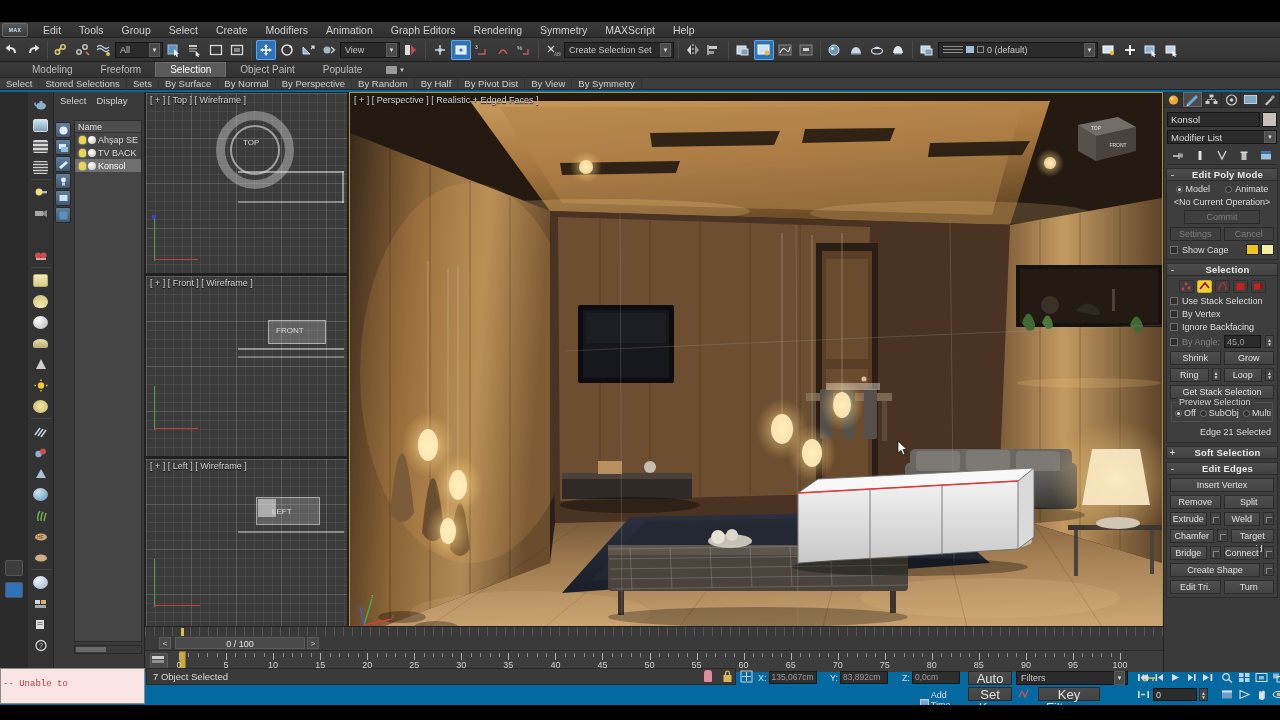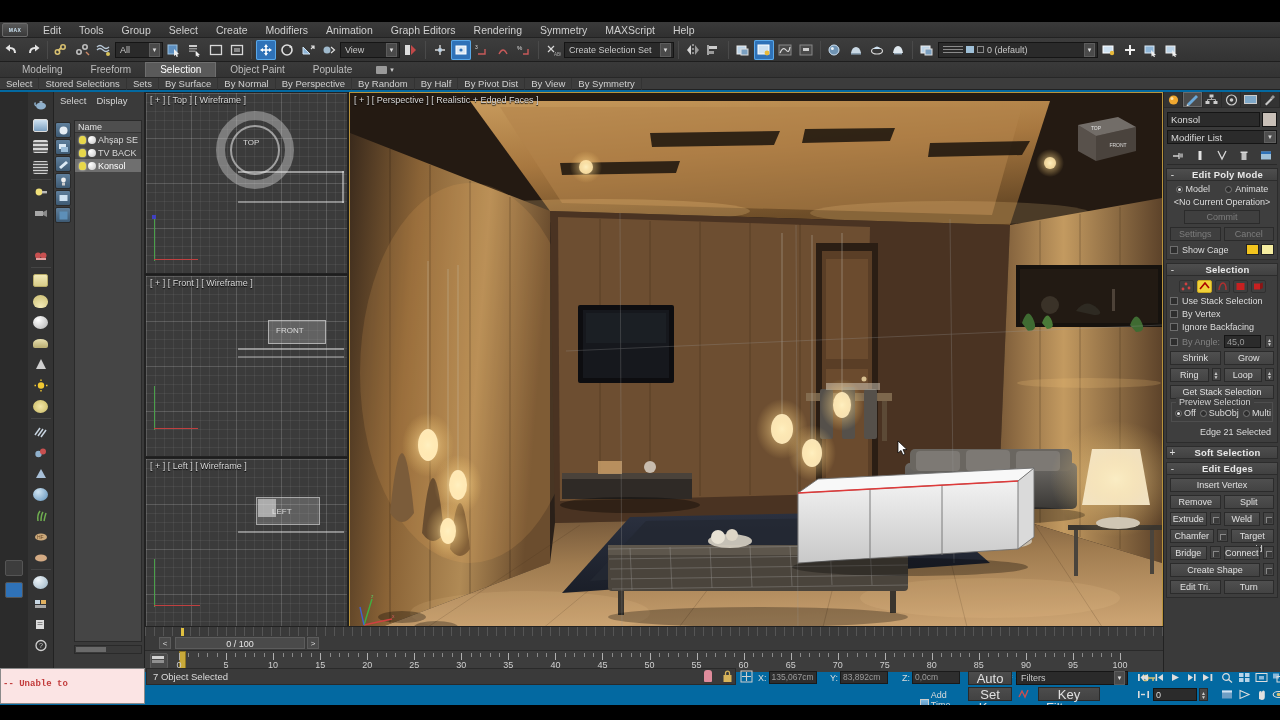--- a/index.html
+++ b/index.html
@@ -49,21 +49,21 @@
   .combo .arw { margin-left:auto; width:11px; height:14px; background:#4a4a4a;
     border:1px solid #5c5c5c; display:flex; align-items:center; justify-content:center;
     font-size:6px; color:#ddd;}
   .combo.w48{width:48px;} .combo.w60{width:60px;}
   .combo.w110{width:110px;} .combo.w160{width:160px;}
 
   
   .ribbon {
     position:absolute; left:0; top:62px; width:1280px; height:16px;
     background:linear-gradient(#3a3a3a,#333); display:flex; align-items:center;
-    padding-left:8px; border-bottom:1px solid #272727;
+    padding-left:18px; border-bottom:1px solid #272727;
   }
   .rib-tab { padding:0 14px; line-height:14px; font-size:10px; color:#bdbdbd; }
   .rib-tab.sel { background:#5a5a5a; color:#fff; border:1px solid #6e6e6e; border-bottom:none; }
   .ribbon2 {
     position:absolute; left:0; top:78px; width:1280px; height:12px;
     background:#3c3c3c; display:flex; align-items:center; border-bottom:1px solid #222;
   }
   .rib-btn { padding:0 6px; line-height:11px; font-size:9.5px; color:#d0d0d0;
              border-right:1px solid #333; height:12px; display:flex; align-items:center; }
 
@@ -202,21 +202,21 @@
   .grpbox { border:1px solid #4e4e4e; margin:3px 1px 2px 1px; padding:5px 3px 3px 3px; position:relative;}
   .grpbox > .cap { position:absolute; top:-6px; left:4px; background:#3e3e3e; padding:0 3px;
                    font-size:9px; color:#cfcfcf; }
   .infoline { text-align:right; font-size:9px; color:#dcdcdc; padding:3px 3px 2px 0; }
   .swatch { width:13px; height:11px; border:1px solid #222; }
 
   
   .maxscript { position:absolute; left:0; top:668px; width:145px; height:36px;
                background:#fbe4e4; border:1px solid #8a8a8a; overflow:hidden; }
   .ms-line { font-size:9px; color:#c23b3b; font-family:"Liberation Mono", monospace;
-             padding-left:2px; line-height:11px; white-space:nowrap;font-weight:bold; }
+             padding-left:2px; line-height:11px; white-space:nowrap; }
   .status1 { position:absolute; left:146px; top:668px; width:590px; height:17px;
              background:#3a3a3a; border:1px solid #2a2a2a; font-size:9.5px; color:#dcdcdc;
              line-height:15px; padding-left:6px; }
   .status2 { position:absolute; left:146px; top:686px; width:590px; height:17px;
              background:#3a3a3a; border:1px solid #2a2a2a; font-size:9.5px; color:#dcdcdc;
              line-height:15px; padding-left:6px; }
   .coord { position:absolute; left:700px; top:668px; width:265px; height:36px; }
   .cf { position:absolute; display:flex; align-items:center; gap:2px; font-size:9px; color:#dcdcdc;}
   .cf .fld { width:48px; height:13px; background:#2e2e2e; border:1px solid #1a1a1a; color:#9d9d9d;
              font-size:8.5px; line-height:11px; padding-left:2px; }

